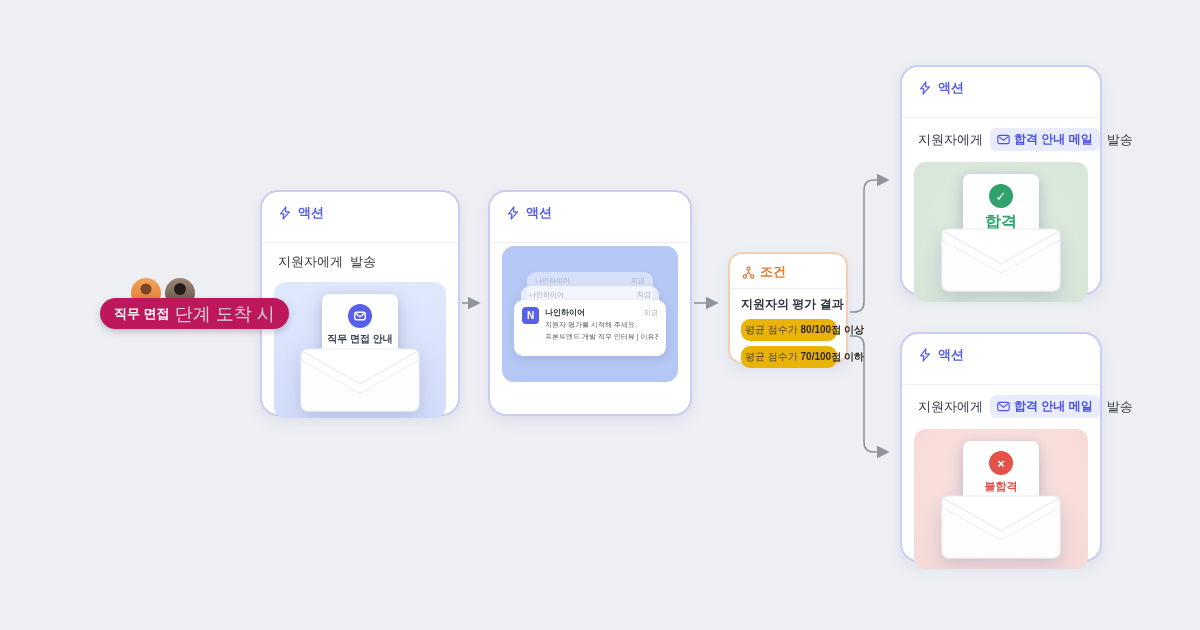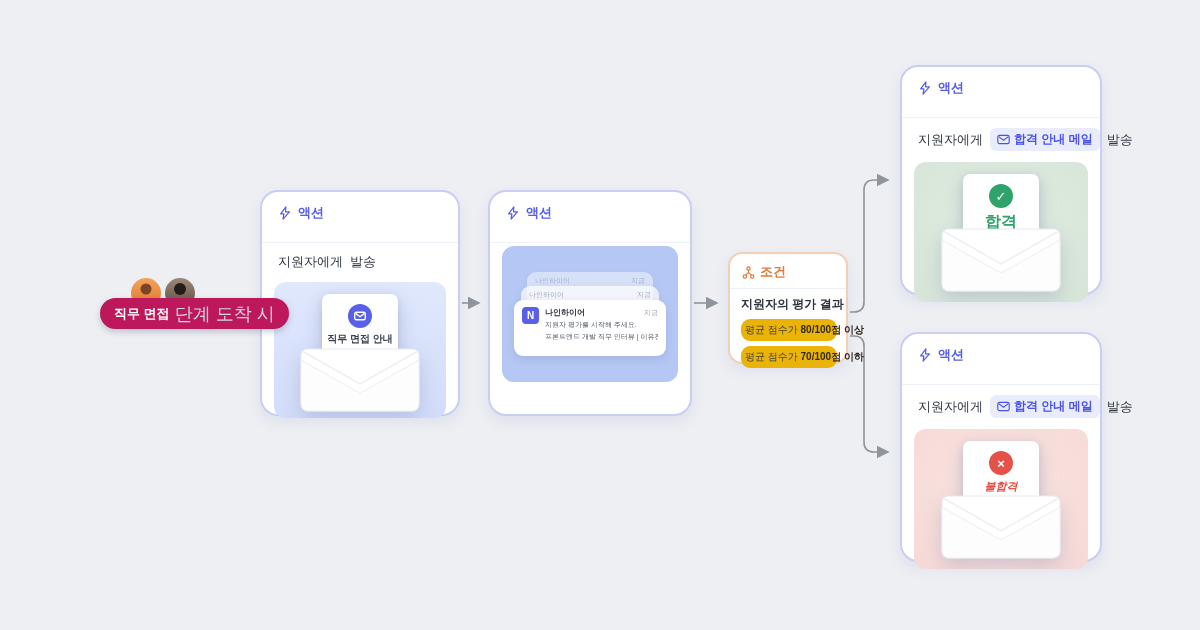--- a/index.html
+++ b/index.html
@@ -55,21 +55,21 @@
     filter:drop-shadow(0 8px 10px rgba(110,120,165,.28)); }
   .letter { position:absolute; left:22px; top:0; width:76px; height:84px; background:#ffffff; border-radius:7px;
     box-shadow:0 2px 8px rgba(100,110,160,.22); text-align:center; }
   .letter-icon { width:24px; height:24px; border-radius:50%; margin:10px auto 4px auto; display:flex; align-items:center; justify-content:center; }
   .li-indigo { background:#5a5fe8; }
   .li-green { background:#2fa36b; }
   .li-red { background:#e5524a; }
   .letter-icon span { color:#fff; font-size:13px; font-weight:700; line-height:1; }
   .letter-label { font-size:10px; font-weight:700; color:#3b4252; white-space:nowrap; }
   .lbl-green { color:#2fa36b; font-size:16px; }
-  .lbl-red { color:#e5524a; font-size:11px;font-style:italic; }
+  .lbl-red { color:#e5524a; font-size:11px; }
   .env-svg { position:absolute; left:0; bottom:0; }
 
   
   .toast { position:absolute; background:#ffffff; border-radius:9px; box-shadow:0 3px 8px rgba(90,100,160,.18); }
   .toast-ghost { left:50%; transform:translateX(-50%); height:44px; padding:4px 8px; }
   .t3 { width:126px; top:26px; opacity:.45; z-index:1; }
   .t2 { width:138px; top:40px; opacity:.7; z-index:2; }
   .t1 { left:50%; transform:translateX(-50%); width:152px; top:54px; height:56px; z-index:3; display:flex; gap:6px; padding:7px 8px; }
   .ghost-head { display:flex; justify-content:space-between; font-size:7px; color:#8a8f9c; }
   .toast-logo { width:17px; height:17px; border-radius:4px; background:#5a5fe8; color:#fff; font-weight:700; font-size:10px;

